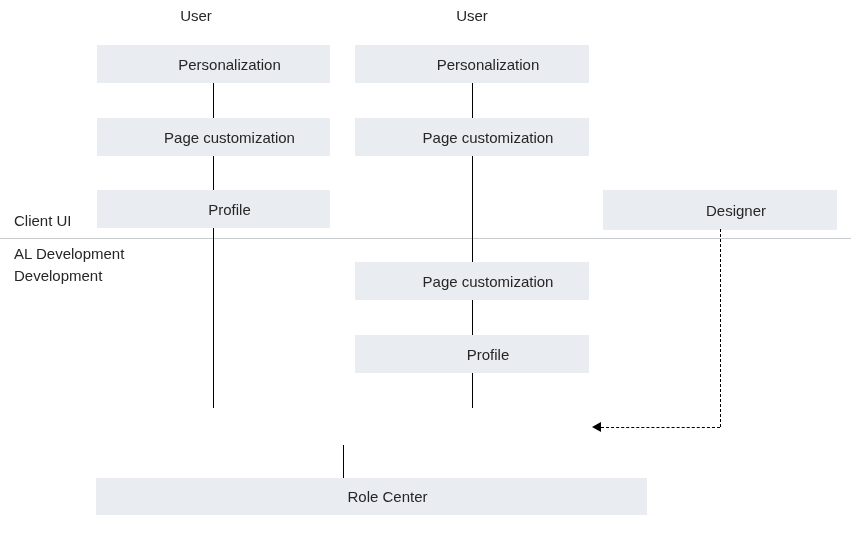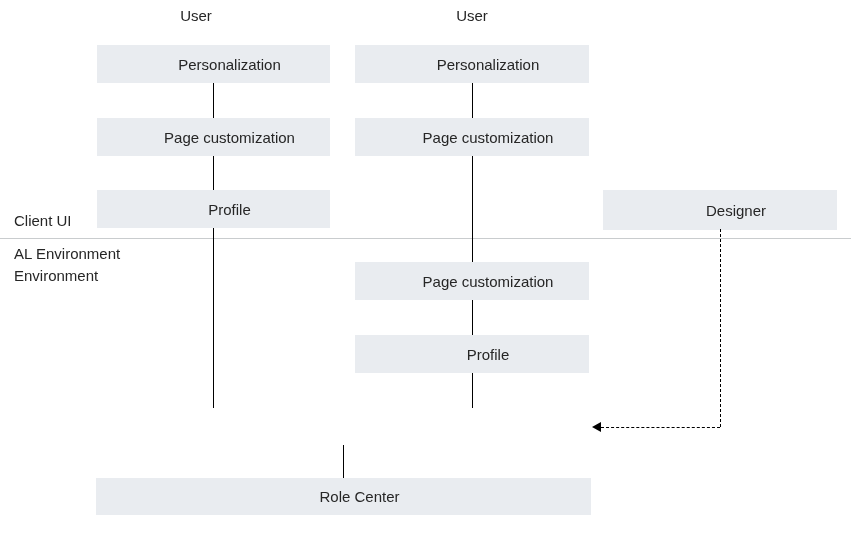--- a/index.html
+++ b/index.html
@@ -92,26 +92,26 @@
   <div class="box" style="left:97px;top:118px;width:233px;height:38px;">Page customization</div>
   <div class="box" style="left:97px;top:190px;width:233px;height:38px;">Profile</div>
 
   <div class="box" style="left:355px;top:45px;width:234px;height:38px;">Personalization</div>
   <div class="box" style="left:355px;top:118px;width:234px;height:38px;">Page customization</div>
 
   <div class="box" style="left:603px;top:190px;width:234px;height:40px;">Designer</div>
 
   <div class="divider"></div>
   <div class="section-label" style="left:14px;top:210px;width:100px;">Client UI</div>
-  <div class="section-label" style="left:14px;top:243px;width:135px;">AL Environment Environment</div>
+  <div class="section-label" style="left:14px;top:243px;width:135px;">AL Development Development</div>
 
   <div class="box" style="left:355px;top:262px;width:234px;height:38px;">Page customization</div>
   <div class="box" style="left:355px;top:335px;width:234px;height:38px;">Profile</div>
 
-  <div class="box" style="left:96px;top:478px;width:495px;height:37px;">Role Center</div>
+  <div class="box" style="left:96px;top:478px;width:551px;height:37px;">Role Center</div>
 
   <div class="vline" style="left:213px;top:83px;height:35px;"></div>
   <div class="vline" style="left:213px;top:156px;height:34px;"></div>
   <div class="vline" style="left:213px;top:228px;height:180px;"></div>
 
   <div class="vline" style="left:472px;top:83px;height:35px;"></div>
   <div class="vline" style="left:472px;top:156px;height:106px;"></div>
   <div class="vline" style="left:472px;top:300px;height:35px;"></div>
   <div class="vline" style="left:472px;top:373px;height:35px;"></div>
 

